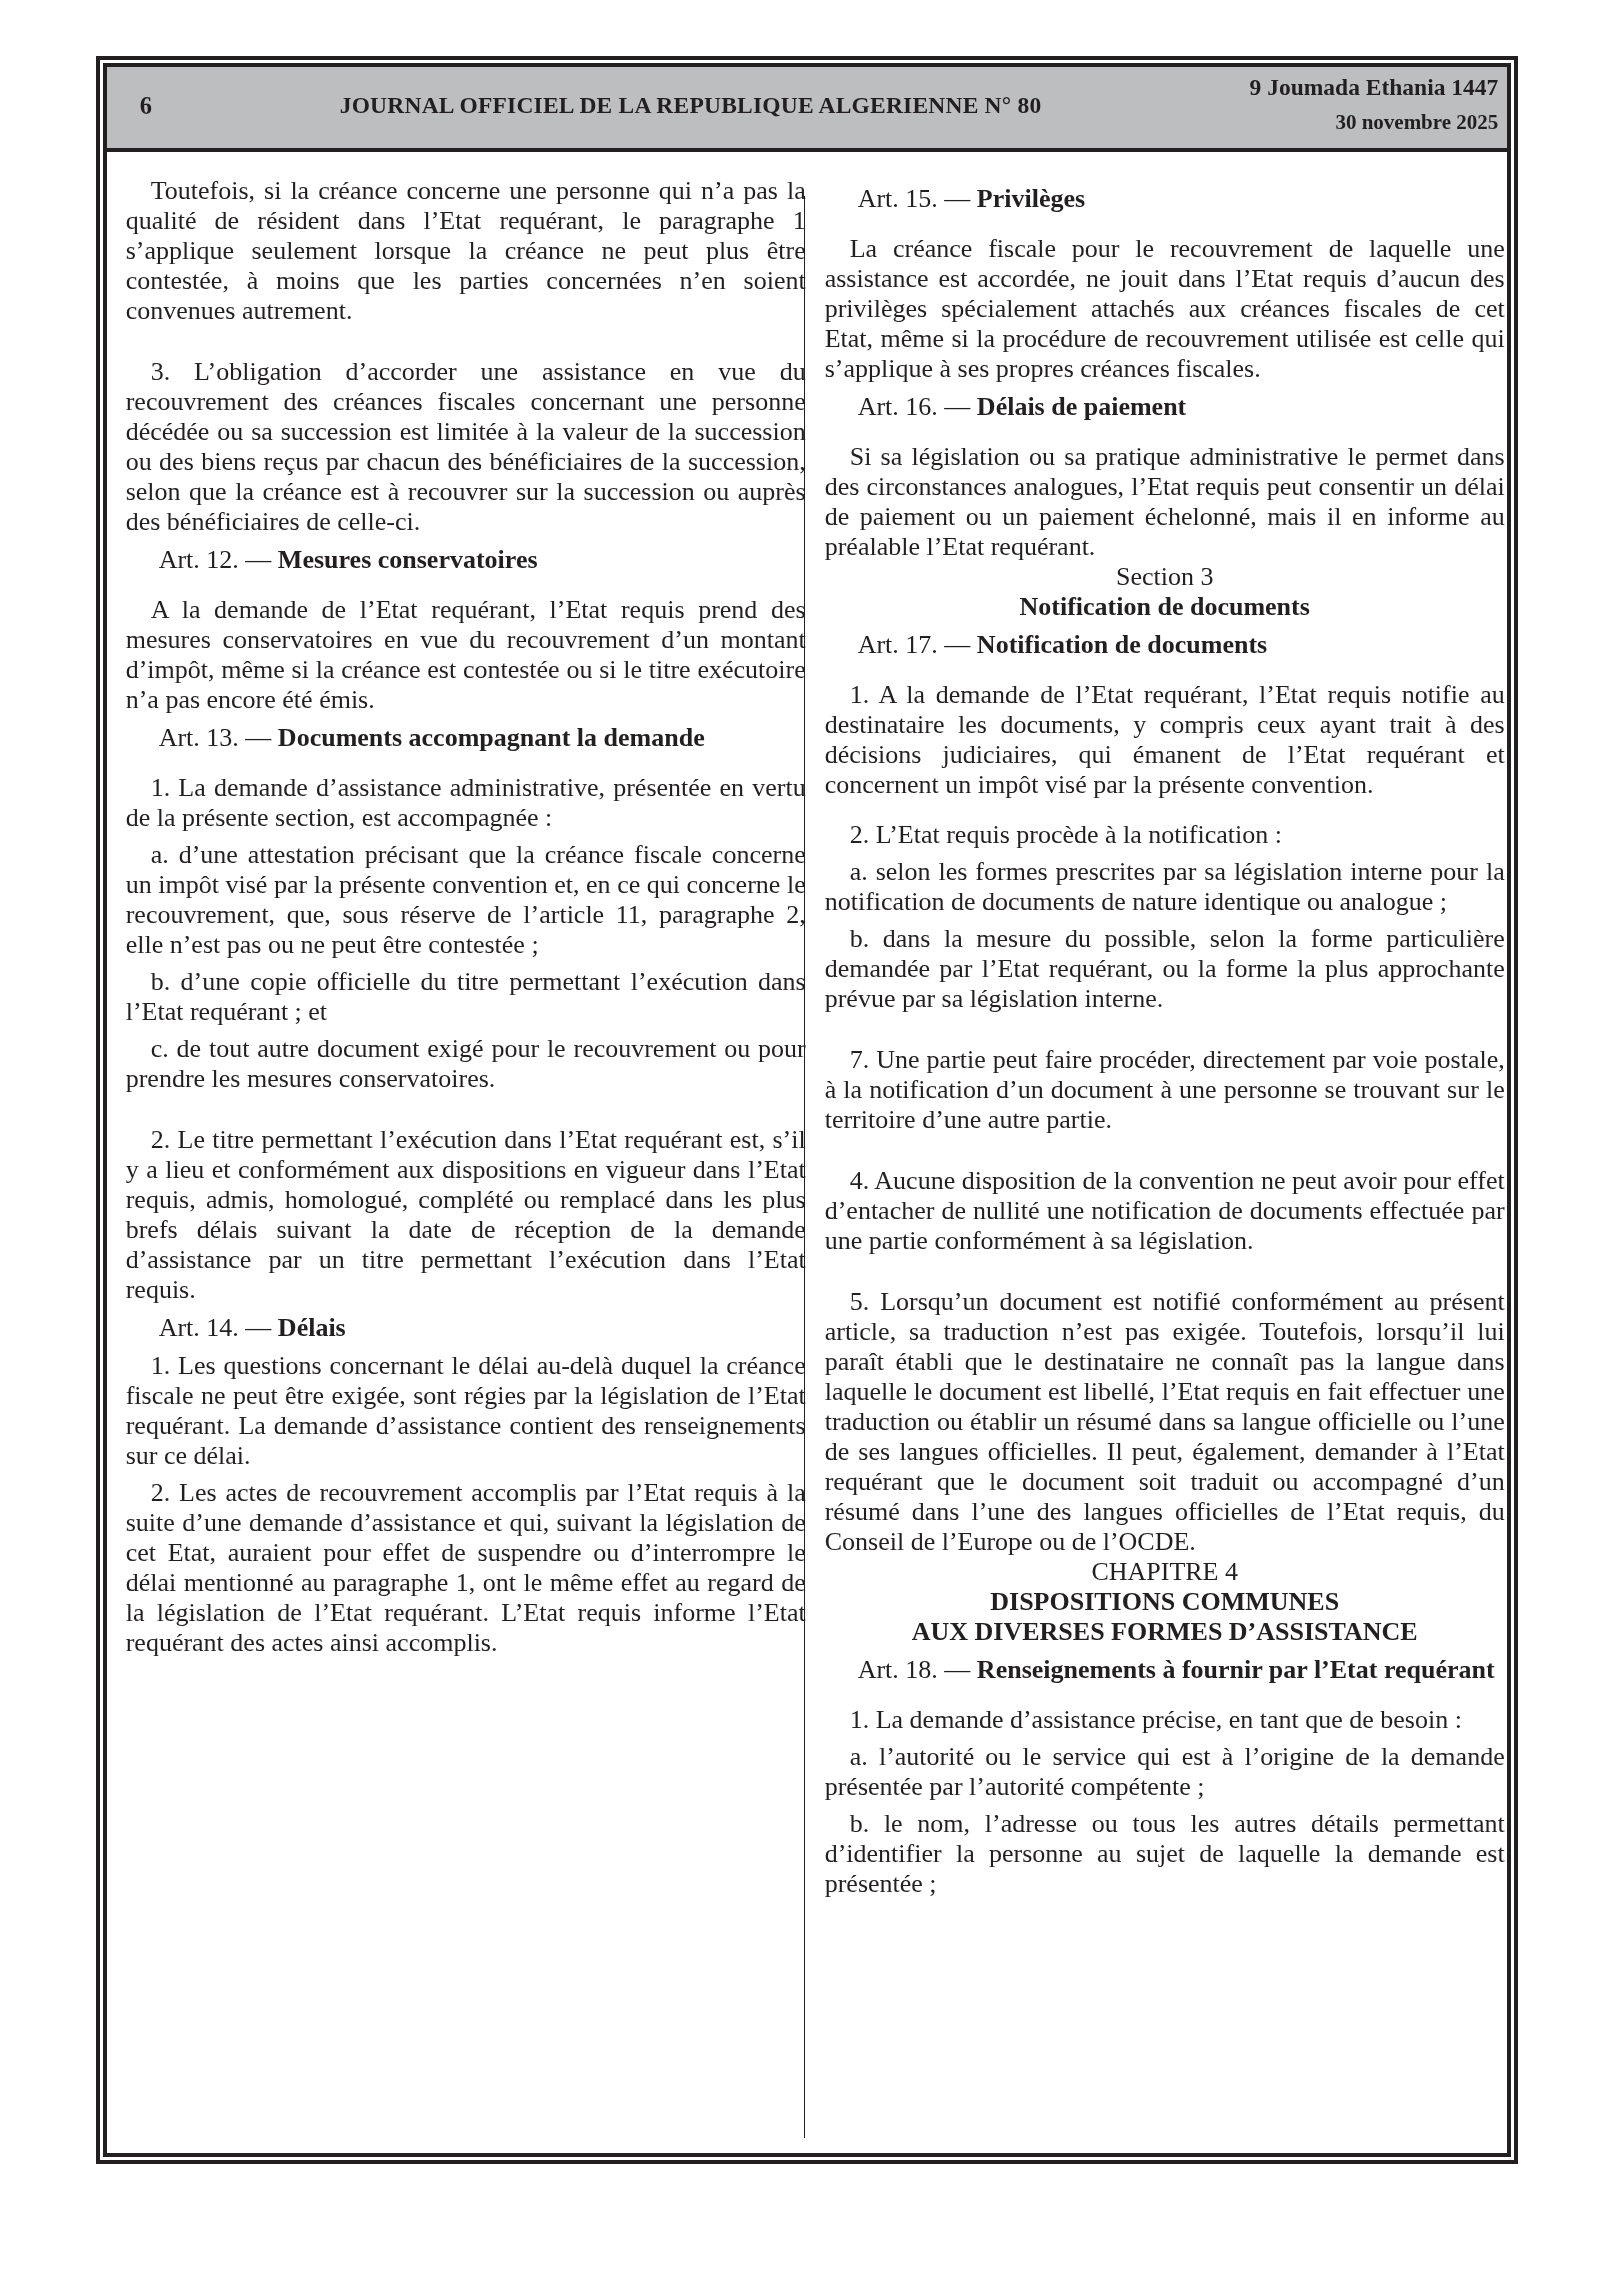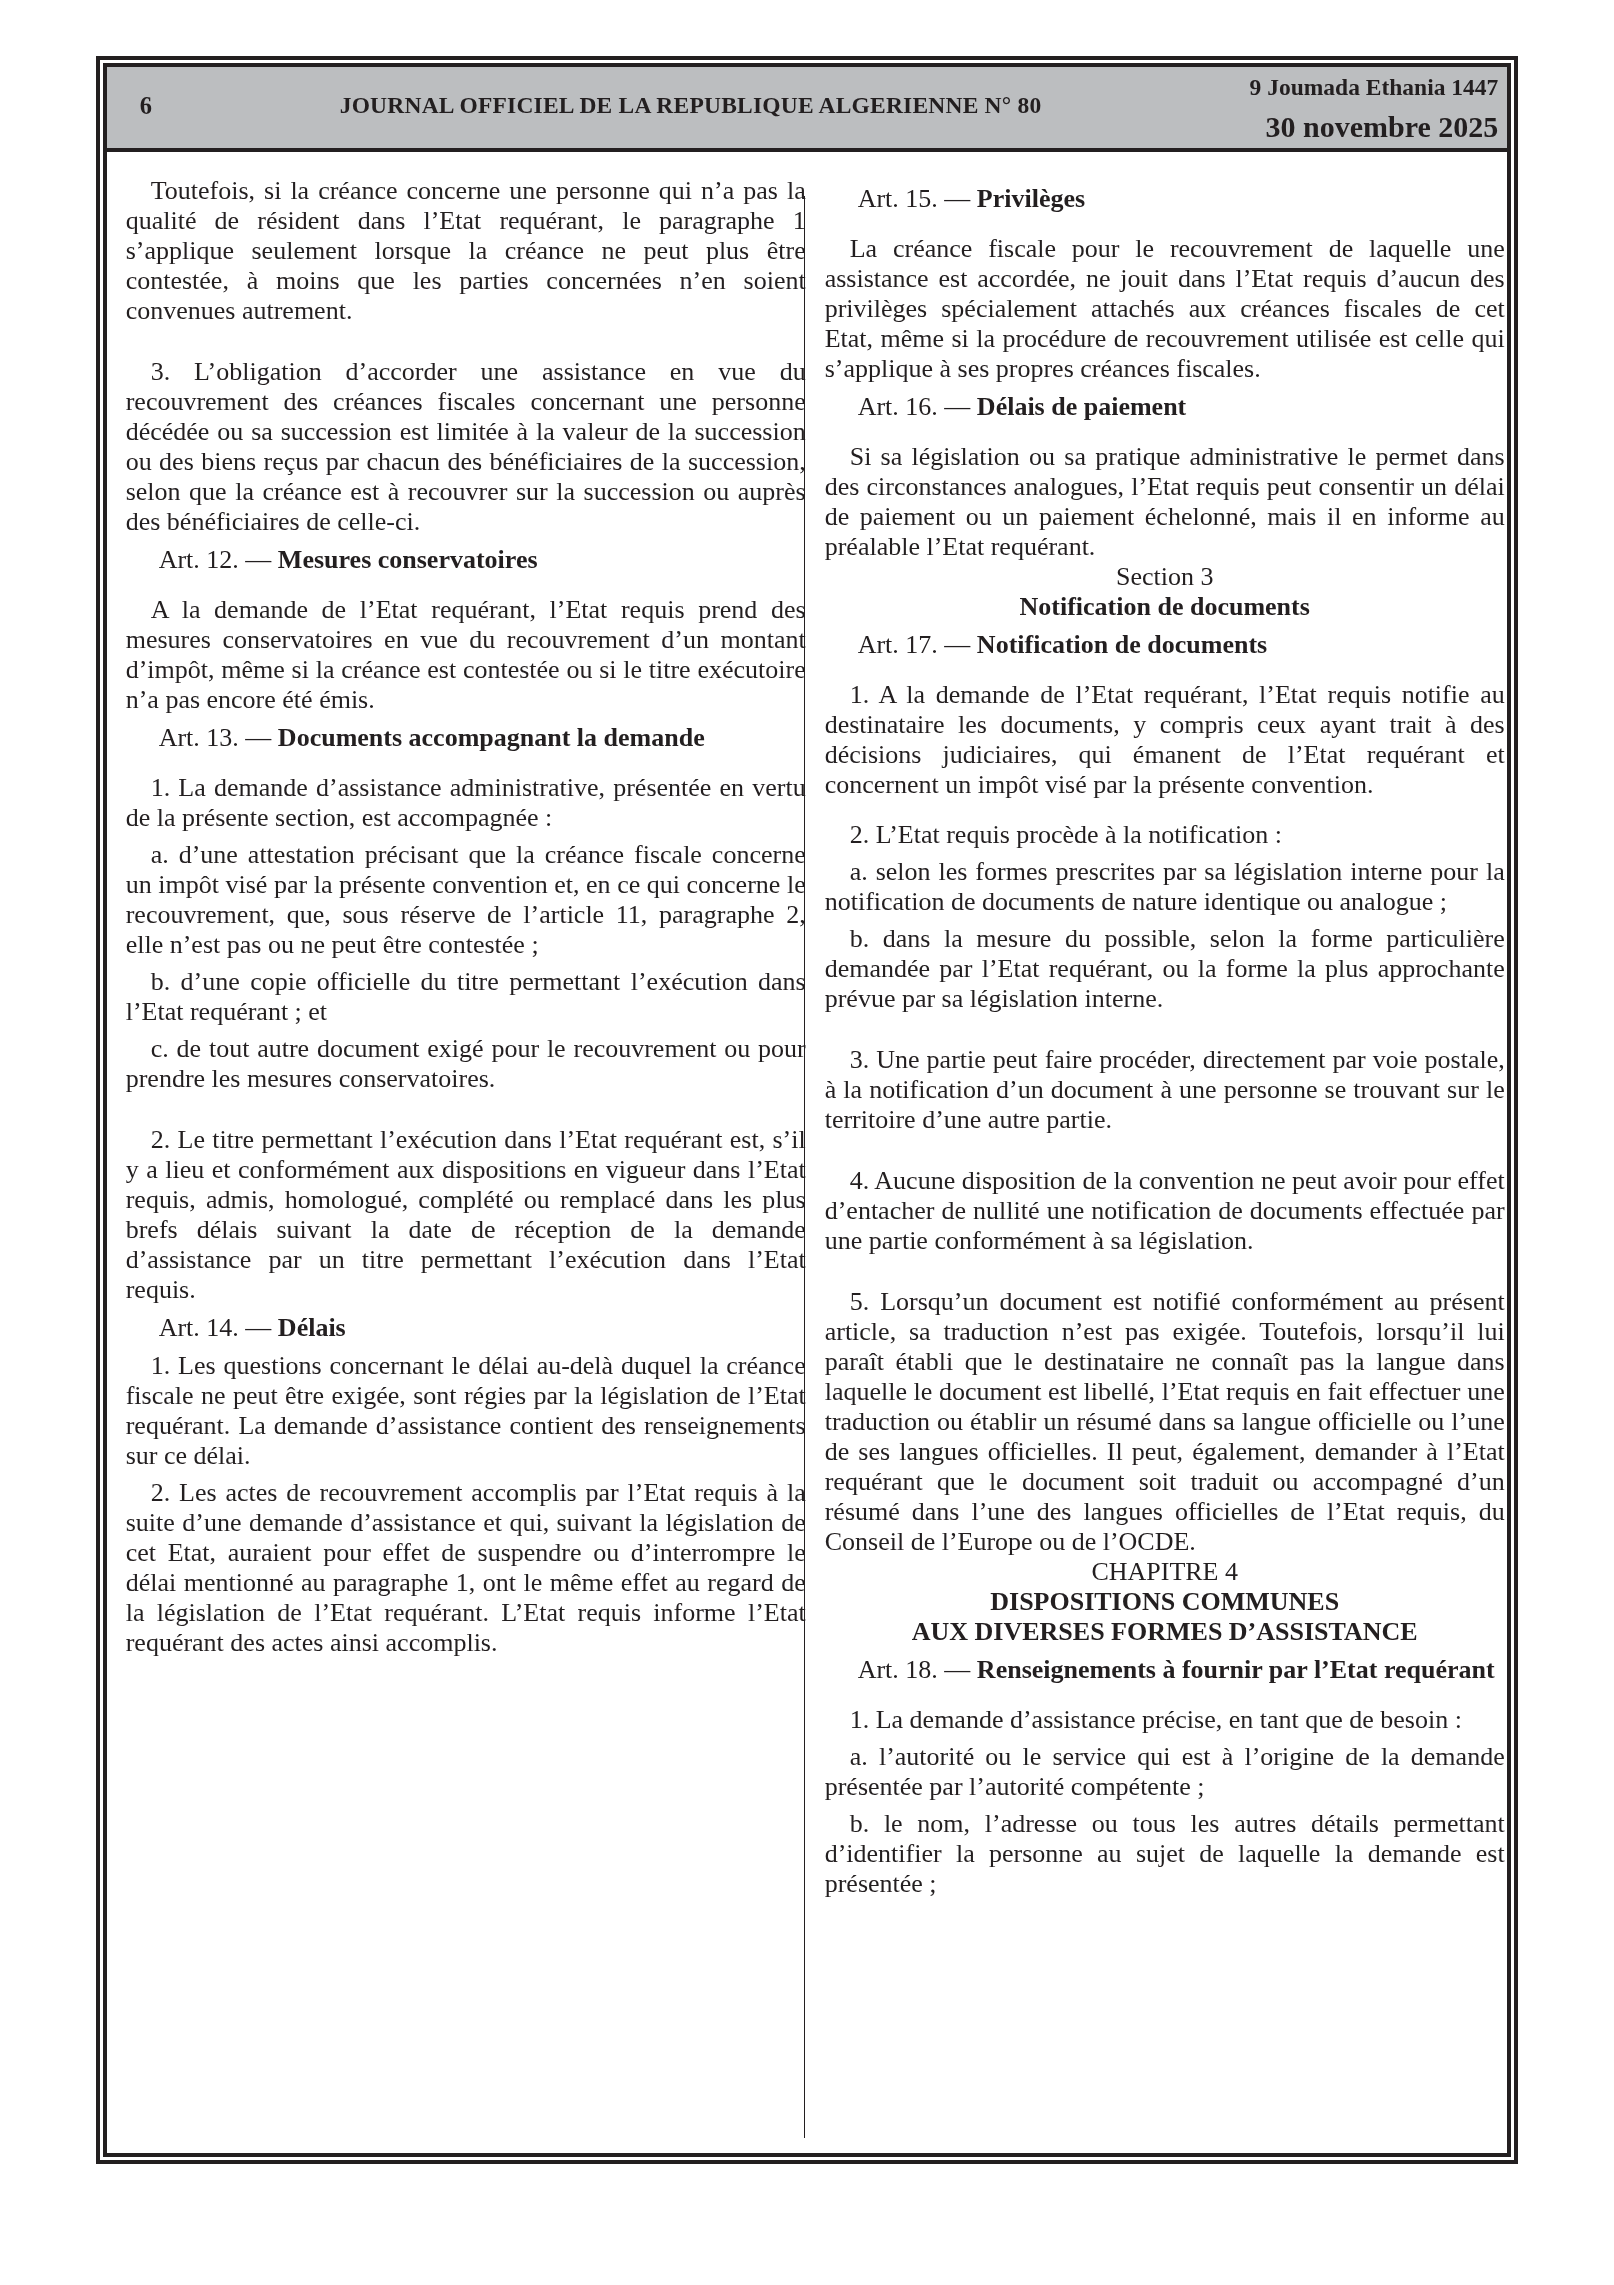--- a/index.html
+++ b/index.html
@@ -13,21 +13,21 @@
     border: 4.5px solid #231f20; background: #fff;
   }
   .header {
     position: absolute; left: 0; top: 0; right: 0; height: 81px;
     background: #bcbec0; border-bottom: 4.5px solid #231f20;
     font-family: "Liberation Serif", serif; font-weight: bold; color: #231f20;
   }
   .page-num { position: absolute; left: 33px; top: 25px; font-size: 24.4px; }
   .journal-title { position: absolute; left: 233px; top: 25px; font-size: 23.5px; letter-spacing: 0.2px; }
   .hijri-date { position: absolute; right: 9px; top: 7.2px; font-size: 23.5px; text-align: right; margin-left: 40px; }
-  .greg-date { position: absolute; right: 9px; top: 43px; font-size: 30px; text-align: left; margin-left: 20px; }
+  .greg-date { position: absolute; right: 9px; top: 43px; font-size: 21px; text-align: left; margin-left: 20px; }
 
   .col {
     position: absolute; top: 109px;
     font-family: "Liberation Serif", serif; font-size: 26px; line-height: 30px;
     color: #231f20; text-align: justify;
   }
   .col-left { left: 19px; width: 680px; }
   .col-right { left: 718px; width: 680px; }
   .divider {
     position: absolute; left: 697px; top: 129px; width: 1.8px; height: 1942px; background: #231f20;
@@ -83,21 +83,21 @@
       <p class="p gap-m">Si sa législation ou sa pratique administrative le permet dans des circonstances analogues, l’Etat requis peut consentir un délai de paiement ou un paiement échelonné, mais il en informe au préalable l’Etat requérant.</p>
 
       <p class="center gap-m">Section 3</p>
       <p class="center bold">Notification de documents</p>
 
       <p class="art gap-m"><span>Art. 17. — </span><b>Notification de documents</b></p>
       <p class="p gap-m">1. A la demande de l’Etat requérant, l’Etat requis notifie au destinataire les documents, y compris ceux ayant trait à des décisions judiciaires, qui émanent de l’Etat requérant et concernent un impôt visé par la présente convention.</p>
       <p class="p gap-m">2. L’Etat requis procède à la notification :</p>
       <p class="p gap-s">a. selon les formes prescrites par sa législation interne pour la notification de documents de nature identique ou analogue ;</p>
       <p class="p gap-s">b. dans la mesure du possible, selon la forme particulière demandée par l’Etat requérant, ou la forme la plus approchante prévue par sa législation interne.</p>
-      <p class="p gap-l">3. Une partie peut faire procéder, directement par voie postale, à la notification d’un document à une personne se trouvant sur le territoire d’une autre partie.</p>
+      <p class="p gap-l">7. Une partie peut faire procéder, directement par voie postale, à la notification d’un document à une personne se trouvant sur le territoire d’une autre partie.</p>
       <p class="p gap-l">4. Aucune disposition de la convention ne peut avoir pour effet d’entacher de nullité une notification de documents effectuée par une partie conformément à sa législation.</p>
       <p class="p gap-l">5. Lorsqu’un document est notifié conformément au présent article, sa traduction n’est pas exigée. Toutefois, lorsqu’il lui paraît établi que le destinataire ne connaît pas la langue dans laquelle le document est libellé, l’Etat requis en fait effectuer une traduction ou établir un résumé dans sa langue officielle ou l’une de ses langues officielles. Il peut, également, demander à l’Etat requérant que le document soit traduit ou accompagné d’un résumé dans l’une des langues officielles de l’Etat requis, du Conseil de l’Europe ou de l’OCDE.</p>
 
       <p class="center gap-m">CHAPITRE 4</p>
       <p class="center bold">DISPOSITIONS COMMUNES</p>
       <p class="center bold">AUX DIVERSES FORMES D’ASSISTANCE</p>
 
       <p class="art gap-m"><span>Art. 18. — </span><b>Renseignements à fournir par l’Etat requérant</b></p>
       <p class="p gap-m">1. La demande d’assistance précise, en tant que de besoin :</p>
       <p class="p gap-s">a. l’autorité ou le service qui est à l’origine de la demande présentée par l’autorité compétente ;</p>

